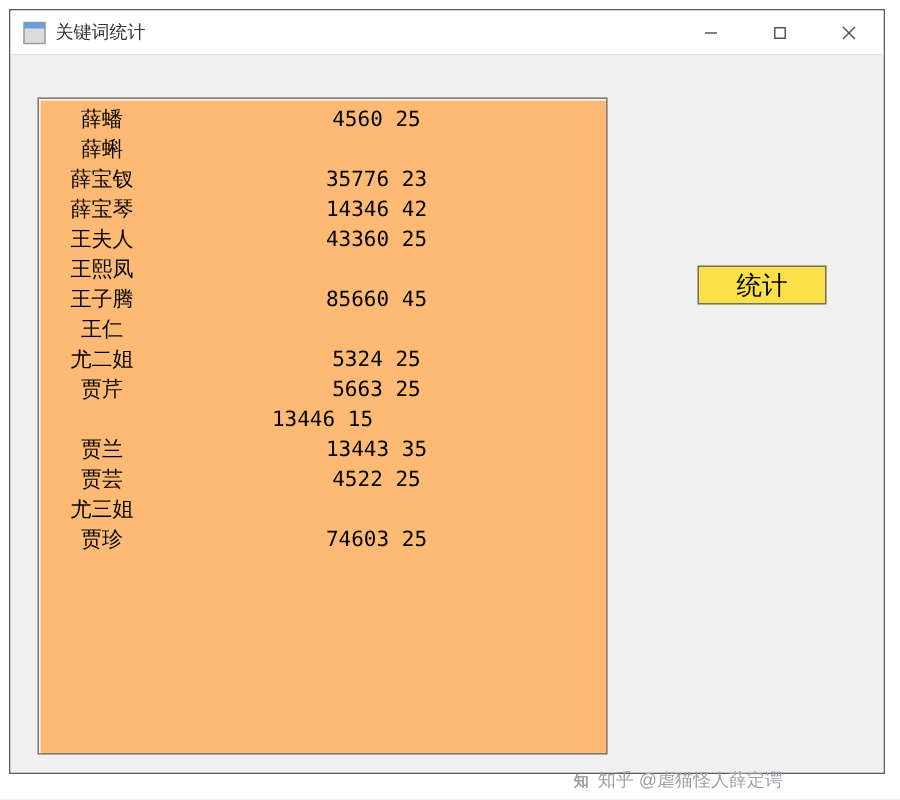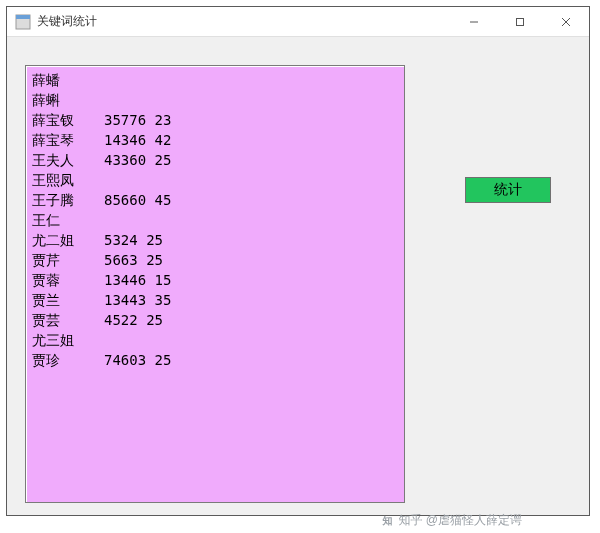--- a/index.html
+++ b/index.html
@@ -49,48 +49,49 @@
   }
   .client {
     flex: 1 1 auto;
     position: relative;
     background: #f0f0f0;
   }
   .listbox {
     position: absolute;
     left: 18px; top: 28px;
     width: 380px; height: 438px;
-    background: #f0abfc;
+    background: #fdba74;
     border: 1px solid #7a7a7a;
     box-shadow: inset 1px 1px 0 #fff;
     padding: 4px 6px;
     overflow: hidden;
     font-family: "SimSun", "NSimSun", monospace;
     font-size: 14px;
     line-height: 20px;
     color: #000;
+    text-align: center;
   }
   .row {
     display: flex;
     white-space: pre;
   }
   .col-name {
     width: 72px;
     flex: 0 0 72px;
   }
   .col-val {
     flex: 1 1 auto;
   }
   .stat-btn {
     position: absolute;
     right: 38px; top: 140px;
     width: 86px; height: 26px;
-    background: #22c55e;
+    background: #fde047;
     border: 1px solid #707070;
-    font-size: 14px;
+    font-size: 17px;
     display: flex; align-items: center; justify-content: center;
     color: #000;
     cursor: default;
   }
   .watermark {
     position: absolute;
     right: 10px; bottom: 4px;
     font-size: 12px;
     color: #9aa0a6;
     display: flex; align-items: center; gap: 4px;
@@ -131,31 +132,31 @@
         <svg width="10" height="10" viewBox="0 0 10 10">
             <line x1="1" y1="1" x2="9" y2="9" stroke="currentColor" stroke-width="1"></line>
             <line x1="9" y1="1" x2="1" y2="9" stroke="currentColor" stroke-width="1"></line>
           </svg>
       </div>
     </div>
 
     <div class="client">
 
       <div class="listbox" id="listbox">
-          <div class="row"><span class="col-name">薛蟠</span></div>
+          <div class="row"><span class="col-name">薛蟠</span><span class="col-val">4560 25</span></div>
           <div class="row"><span class="col-name">薛蝌</span></div>
           <div class="row"><span class="col-name">薛宝钗</span><span class="col-val">35776 23</span></div>
           <div class="row"><span class="col-name">薛宝琴</span><span class="col-val">14346 42</span></div>
           <div class="row"><span class="col-name">王夫人</span><span class="col-val">43360 25</span></div>
           <div class="row"><span class="col-name">王熙凤</span></div>
           <div class="row"><span class="col-name">王子腾</span><span class="col-val">85660 45</span></div>
           <div class="row"><span class="col-name">王仁</span></div>
           <div class="row"><span class="col-name">尤二姐</span><span class="col-val">5324 25</span></div>
           <div class="row"><span class="col-name">贾芹</span><span class="col-val">5663 25</span></div>
-          <div class="row"><span class="col-name">贾蓉</span><span class="col-val">13446 15</span></div>
+          <div class="row"><span class="col-val">13446 15</span></div>
           <div class="row"><span class="col-name">贾兰</span><span class="col-val">13443 35</span></div>
           <div class="row"><span class="col-name">贾芸</span><span class="col-val">4522 25</span></div>
           <div class="row"><span class="col-name">尤三姐</span></div>
           <div class="row"><span class="col-name">贾珍</span><span class="col-val">74603 25</span></div>
         </div>
 
       <div class="stat-btn">
         <span>统计</span>
       </div>
 

